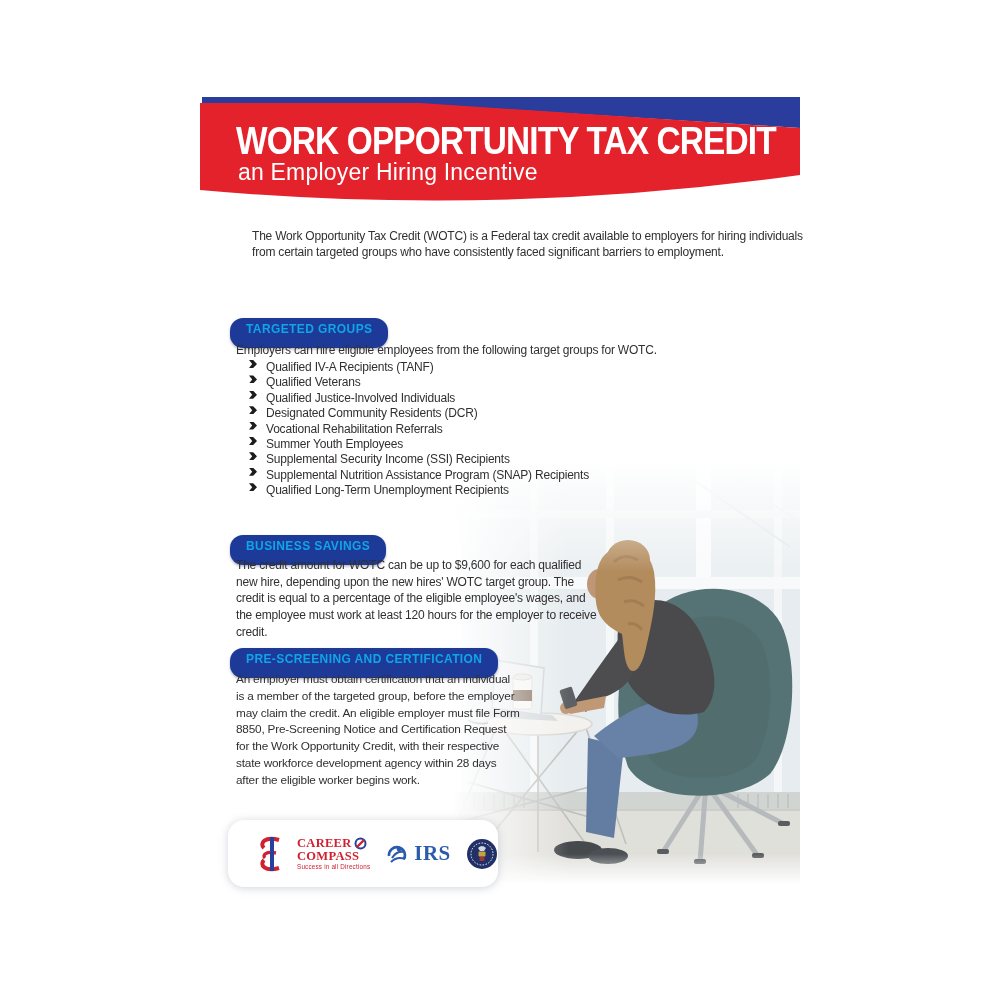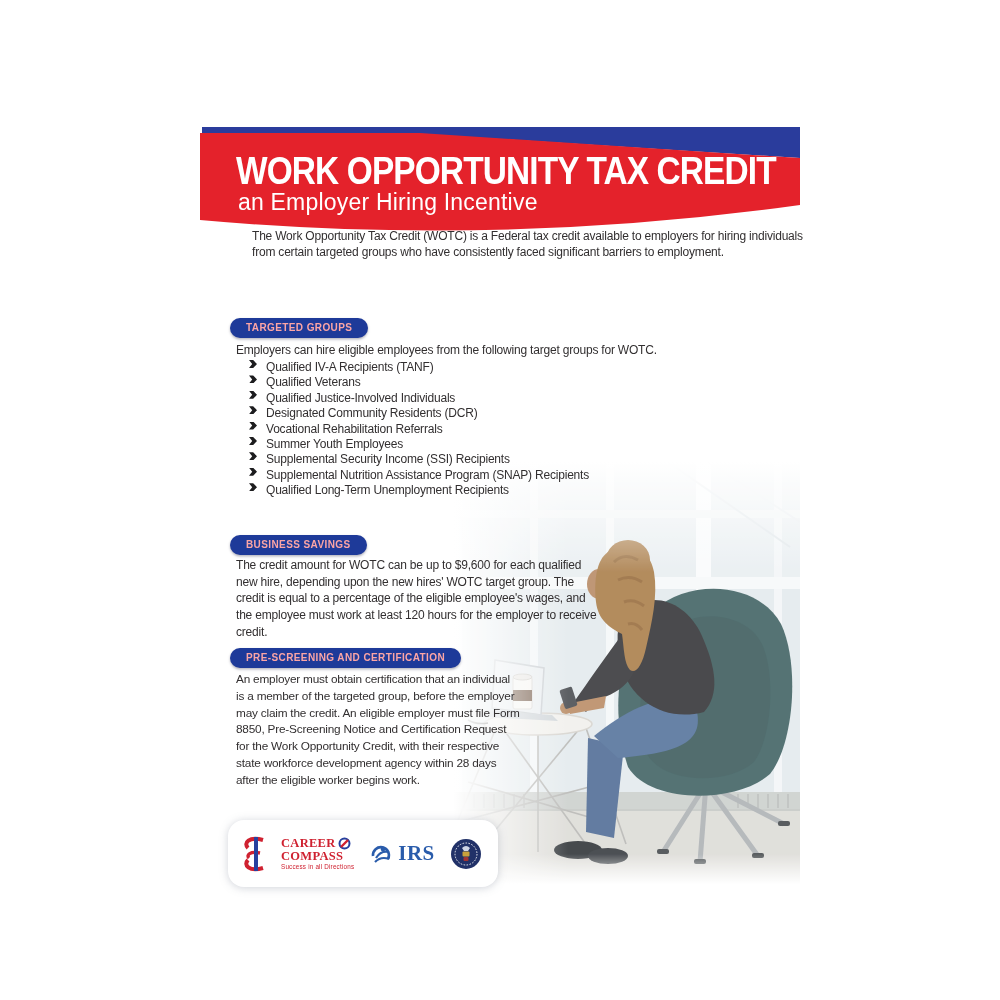--- a/index.html
+++ b/index.html
@@ -1,33 +1,33 @@
 <!DOCTYPE html>
 <html><head>
 <meta charset="utf-8">
 <style>
   html,body{margin:0;padding:0;background:#fff;}
   body{font-family:"Liberation Sans","DejaVu Sans",sans-serif;color:#322f30;}
   .canvas{position:relative;width:1000px;height:1000px;background:#fff;overflow:hidden;margin:0 auto;}
 
   
-  .banner{position:absolute;left:200px;top:125px;width:508px;height:118px;z-index:2;}
+  .banner{position:absolute;left:200px;top:95px;width:508px;height:118px;z-index:2;}
   .banner svg{position:absolute;left:0;top:0;}
   .banner-title{position:absolute;left:36px;top:24px;color:#fff;font-weight:700;
     font-size:38px;letter-spacing:-1px;transform:scale(.88,1.04);transform-origin:left top;white-space:nowrap;}
   .banner-sub{position:absolute;left:38px;top:64px;color:#fff;font-weight:400;
     font-size:23px;letter-spacing:.2px;white-space:nowrap;}
 
   
   .intro{position:absolute;left:232px;top:228px;width:560px;z-index:2;margin-left:20px;}
   .intro p{margin:0 0 9px 0;font-size:12px;line-height:1.37;letter-spacing:-.2px;}
 
   
-  .pill{position:absolute;z-index:2;display:inline-block;background:#1e3a99;color:#fca5a5;
-    font-weight:700;font-size:10px;letter-spacing:.4px;padding:4px 16px 5px;border-radius:13px;
+  .pill{position:absolute;z-index:2;display:inline-block;background:#1e3a99;color:#0ea5e9;
+    font-weight:700;font-size:12px;letter-spacing:.4px;padding:4px 16px 12px;border-radius:13px;
     box-shadow:0 1.5px 2.5px rgba(40,40,70,.35);white-space:nowrap;}
 
   .lead{position:absolute;left:236px;top:343px;width:560px;font-size:12px;letter-spacing:-.2px;z-index:2;}
 
   .tg-list{position:absolute;left:249px;top:360px;margin:0;padding:0;list-style:none;z-index:2;}
   .tg-list li{display:flex;align-items:flex-start;height:15.4px;font-size:12px;letter-spacing:-.2px;}
   .arrow{display:inline-block;width:8px;height:8px;margin-right:9px;background:#1d1d1f;flex:0 0 8px;
     clip-path:polygon(0 0,52% 0,100% 50%,52% 100%,0 100%,40% 50%);}
 
   .bs-body{position:absolute;left:236px;top:557px;width:364px;font-size:12px;line-height:1.39;letter-spacing:-.2px;z-index:2;margin:0;}
@@ -39,21 +39,21 @@
     background:linear-gradient(to right,#fff 12%,rgba(255,255,255,0));}
   .fade-top{position:absolute;left:438px;top:452px;width:362px;height:120px;z-index:1;
     background:linear-gradient(to bottom,#fff 8%,rgba(255,255,255,0));}
   .fade-bottom{position:absolute;left:438px;top:854px;width:362px;height:30px;z-index:1;
     background:linear-gradient(to top,#fff,rgba(255,255,255,0));}
   .veil{position:absolute;left:438px;top:452px;width:362px;height:432px;z-index:1;background:rgba(255,255,255,.16);}
 
   
   .logo-card{position:absolute;left:228px;top:820px;width:270px;height:67px;background:#fff;
     border-radius:16px;box-shadow:0 1px 8px rgba(120,130,145,.35);z-index:3;
-    display:flex;align-items:center;gap:15px;padding-left:12px;box-sizing:border-box;}
+    display:flex;align-items:center;gap:15px;padding-left:28px;box-sizing:border-box;}
   .cc-text{line-height:1;}
   .cc-row{display:flex;align-items:flex-start;gap:2px;}
   .cc-word{color:#cf2130;font-weight:700;font-size:12.5px;letter-spacing:.3px;font-family:"Liberation Serif","DejaVu Serif",serif;}
   .cc-tag{color:#cf2130;font-size:6.3px;margin-top:2px;letter-spacing:.2px;}
   .irs{display:flex;align-items:center;gap:5px;}
   .irs-word{color:#2a5cab;font-size:21px;font-weight:700;font-family:"Liberation Serif","DejaVu Serif",serif;letter-spacing:.5px;}
 </style>
 </head>
 <body>
 

